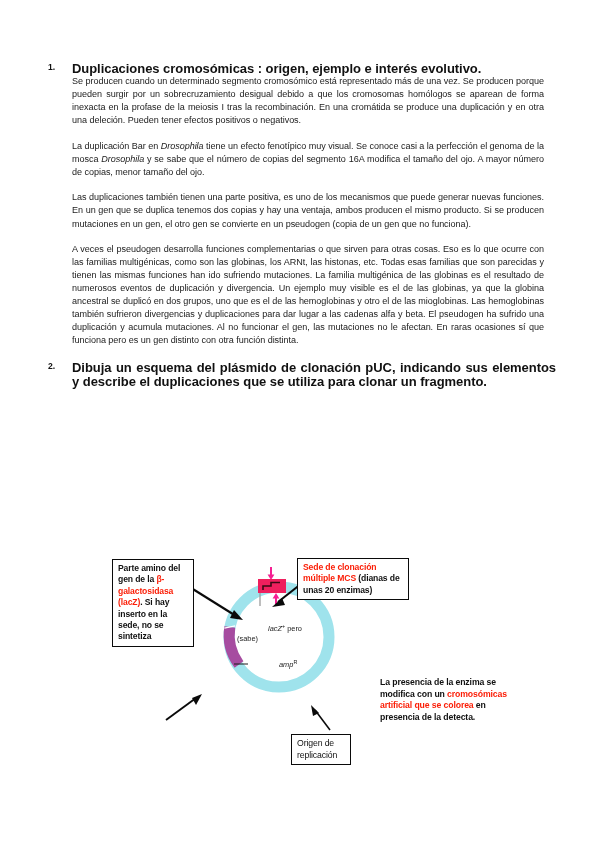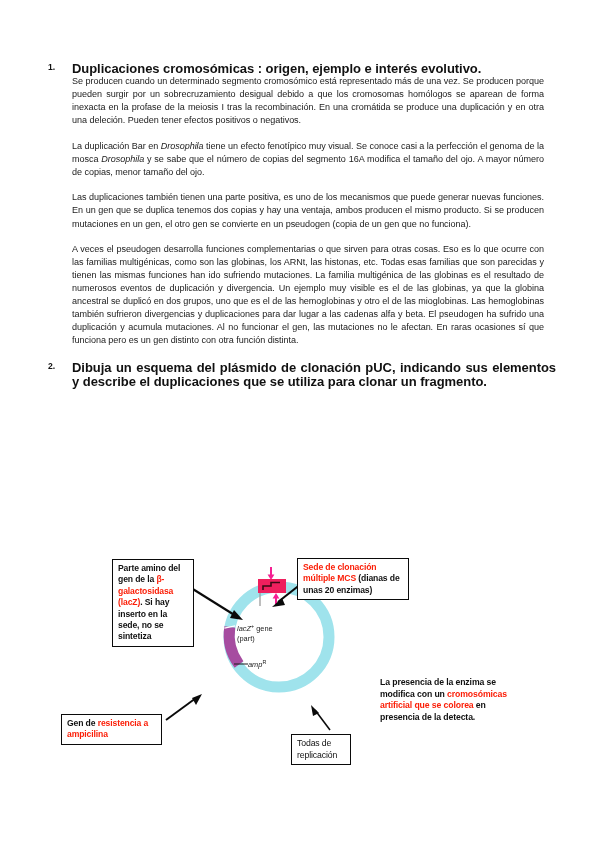--- a/index.html
+++ b/index.html
@@ -126,21 +126,21 @@
     pointer-events: none;
   }
 
   .lbl {
     position: absolute;
     font-size: 7.4px;
     line-height: 9.2px;
     color: #1b1b1b;
     font-family: "Liberation Sans", sans-serif;
   }
-  .lbl i { font-style: italic; }
+  .lbl i { font-style: italic; margin-left: 31px; }
   .lbl sup { font-size: 5.4px; vertical-align: super; }
 </style>
 </head>
 <body>
 
 <div class="page">
 
   <div class="content">
 
     <div class="qitem">
@@ -182,22 +182,22 @@
 
         <polyline points="15,26 15,22 23,22 23,18.5 32,18.5" fill="none" stroke="#3a0a14" stroke-width="1.6"></polyline>
 
         <line x1="28" y1="40" x2="28" y2="33" stroke="#f51f92" stroke-width="2"></line>
         <polygon points="28,29 24.6,34.6 31.4,34.6" fill="#f51f92"></polygon>
 
         <line x1="12" y1="29" x2="12" y2="42" stroke="#9b9b9b" stroke-width="1.3"></line>
       </svg>
 
       <div class="lbl" style="left:21px;top:48px;">
-        <div><i>lacZ</i><sup>+</sup><span> gene</span></div>
-        <div>(part)</div>
+        <div><i>lacZ</i><sup>+</sup><span> pero</span></div>
+        <div>(sabe)</div>
       </div>
 
       <div class="lbl" style="left:32px;top:84px;">
         <svg style="position:absolute;left:-14px;top:4px;width:14px;height:4px" viewBox="0 0 14 4">
           <line x1="0" y1="2" x2="14" y2="2" stroke="#1b1b1b" stroke-width="1"></line>
         </svg>
         <i>amp</i><sup>R</sup>
       </div>
     </div>
 
@@ -217,26 +217,23 @@
     </svg>
 
     <div class="callout" style="left:112px;top:11px;width:82px;">
       <span>Parte amino del gen de la </span><span class="red">β-galactosidasa (lacZ)</span><span>. Si hay inserto en la sede, no se sintetiza</span>
     </div>
 
     <div class="callout" style="left:297px;top:10px;width:112px;">
       <span class="red">Sede de clonación múltiple MCS </span><span>(dianas de unas 20 enzimas)</span>
     </div>
 
-    <div class="callout" style="left:61px;top:166px;width:101px;">
-      <span>Gen de </span><span class="red">resistencia a ampicilina</span>
-    </div>
 
     <div class="callout thin" style="left:291px;top:186px;width:60px;">
-      <span>Todas de replicación</span>
+      <span>Origen de replicación</span>
     </div>
 
 
     <div class="sidetext" style="left:380px;top:129px;width:136px;">
       <span>La presencia de la enzima se modifica con un </span><span class="red">cromosómicas artificial que se colorea</span><span> en presencia de la detecta.</span>
     </div>
 
   </div>
 </div>
 

